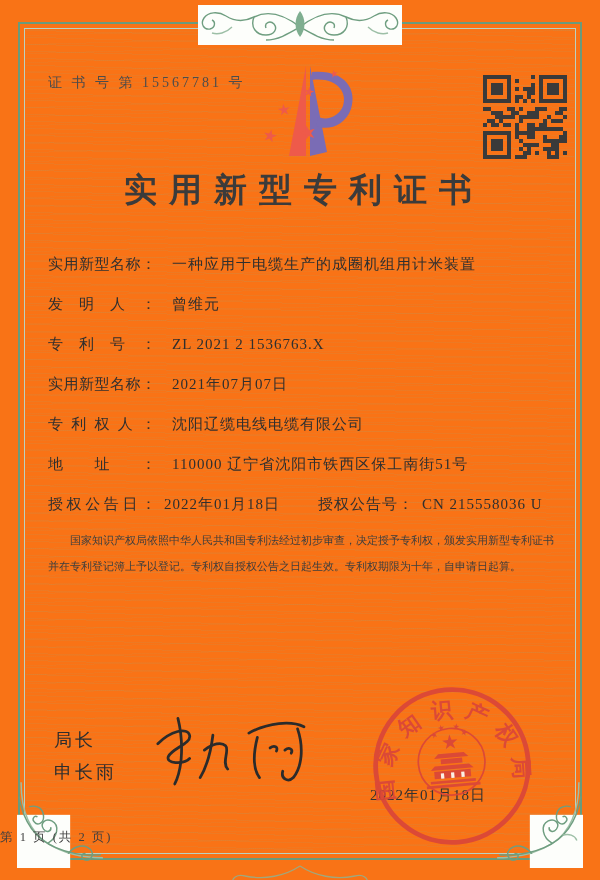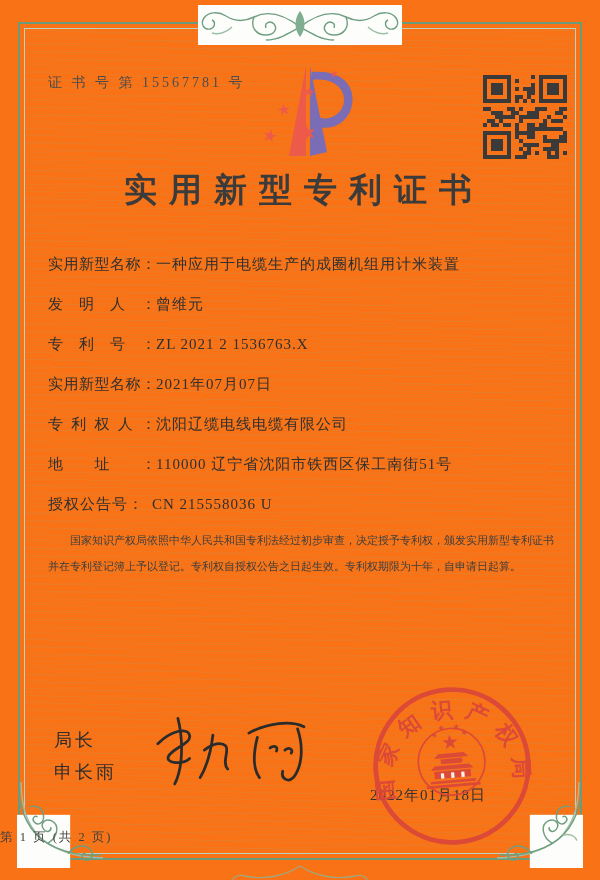--- a/index.html
+++ b/index.html
@@ -26,21 +26,21 @@
   .cert-no{position:absolute;left:48px;top:74px;font-size:14px;letter-spacing:3px;color:#4c4c4c;}
   .logo{position:absolute;left:246px;top:62px;width:118px;height:100px;}
   .qr{position:absolute;left:483px;top:75px;width:84px;height:84px;}
 
   .title{position:absolute;left:4px;top:168px;width:100%;margin:0;text-align:center;
     font-size:33px;font-weight:600;letter-spacing:12px;color:#3b3b3b;}
 
   .fields{position:absolute;left:48px;top:253px;width:506px;font-size:15px;color:#2f2f2f;}
   .row{margin-bottom:17px;line-height:23px;white-space:nowrap;}
   .row .lbl{display:inline-block;width:108px;text-align:justify;text-align-last:justify;vertical-align:top;}
-  .row .val{margin-left:0;letter-spacing:1px;}
+  .row .val{margin-left:16px;letter-spacing:1px;}
   .grant{display:flex;gap:38px;}
   .grant .lbl2{letter-spacing:1px;}
   .grant .val{margin-left:8px;letter-spacing:1px;}
 
   .paras{position:absolute;left:48px;top:527px;width:506px;font-size:11px;line-height:26px;
     color:#3d3d3d;text-align:justify;}
   .paras p{margin:0;text-indent:2em;}
 
   .signer{position:absolute;left:54px;top:724px;font-size:18px;line-height:32px;letter-spacing:3px;color:#2e2e2e;}
   .signature{position:absolute;left:143px;top:710px;width:180px;height:78px;}
@@ -361,20 +361,23 @@
       <span class="lbl">实用新型名称：</span><span class="val">2021年07月07日</span>
     </div>
     <div class="row">
       <span class="lbl">专利权人：</span><span class="val">沈阳辽缆电线电缆有限公司</span>
     </div>
     <div class="row">
       <span class="lbl">地址：</span><span class="val">110000 辽宁省沈阳市铁西区保工南街51号</span>
     </div>
     <div class="row grant">
       <span>
+        <span class="lbl">授权公告日：</span><span class="val">2022年01月18日</span>
+      </span>
+      <span>
         <span class="lbl2">授权公告号：</span><span class="val">CN 215558036 U</span>
       </span>
     </div>
   </div>
 
   <div class="paras">
     <p>国家知识产权局依照中华人民共和国专利法经过初步审查，决定授予专利权，颁发实用新型专利证书并在专利登记簿上予以登记。专利权自授权公告之日起生效。专利权期限为十年，自申请日起算。</p>
   </div>
 
   <div class="signer">

